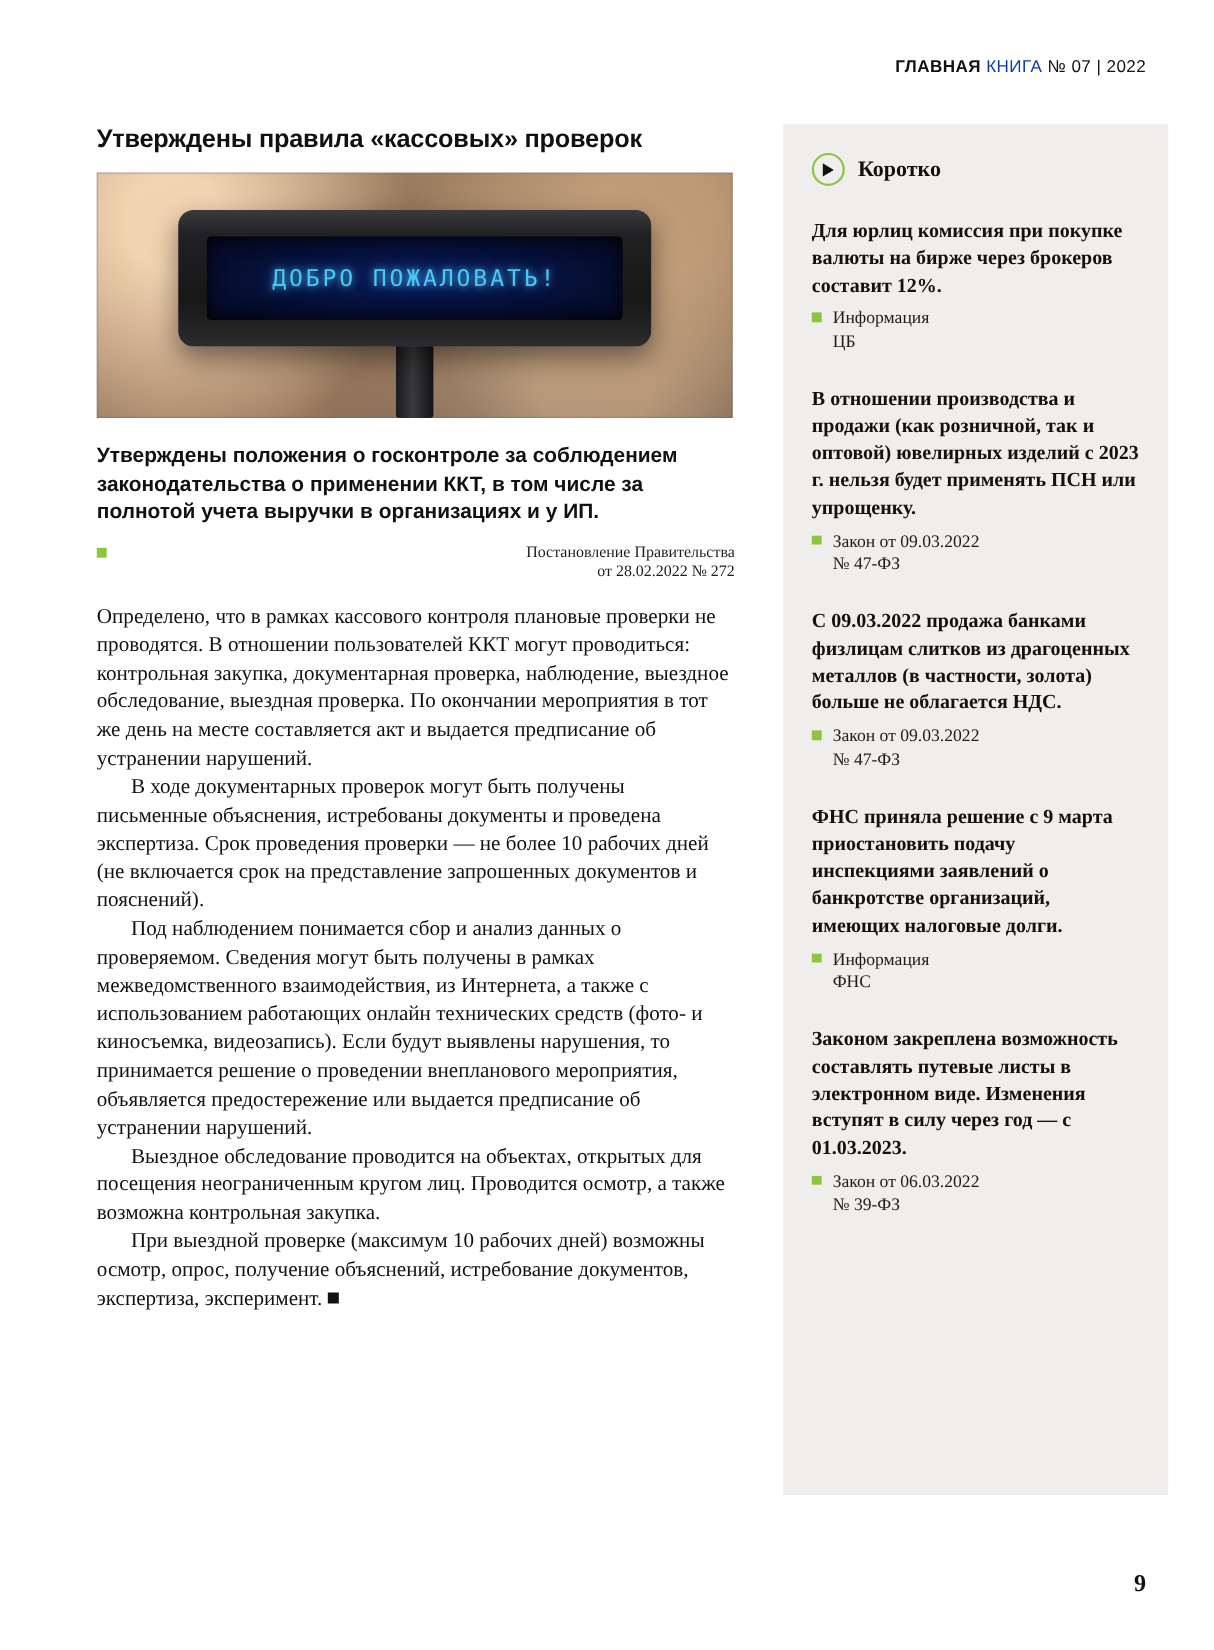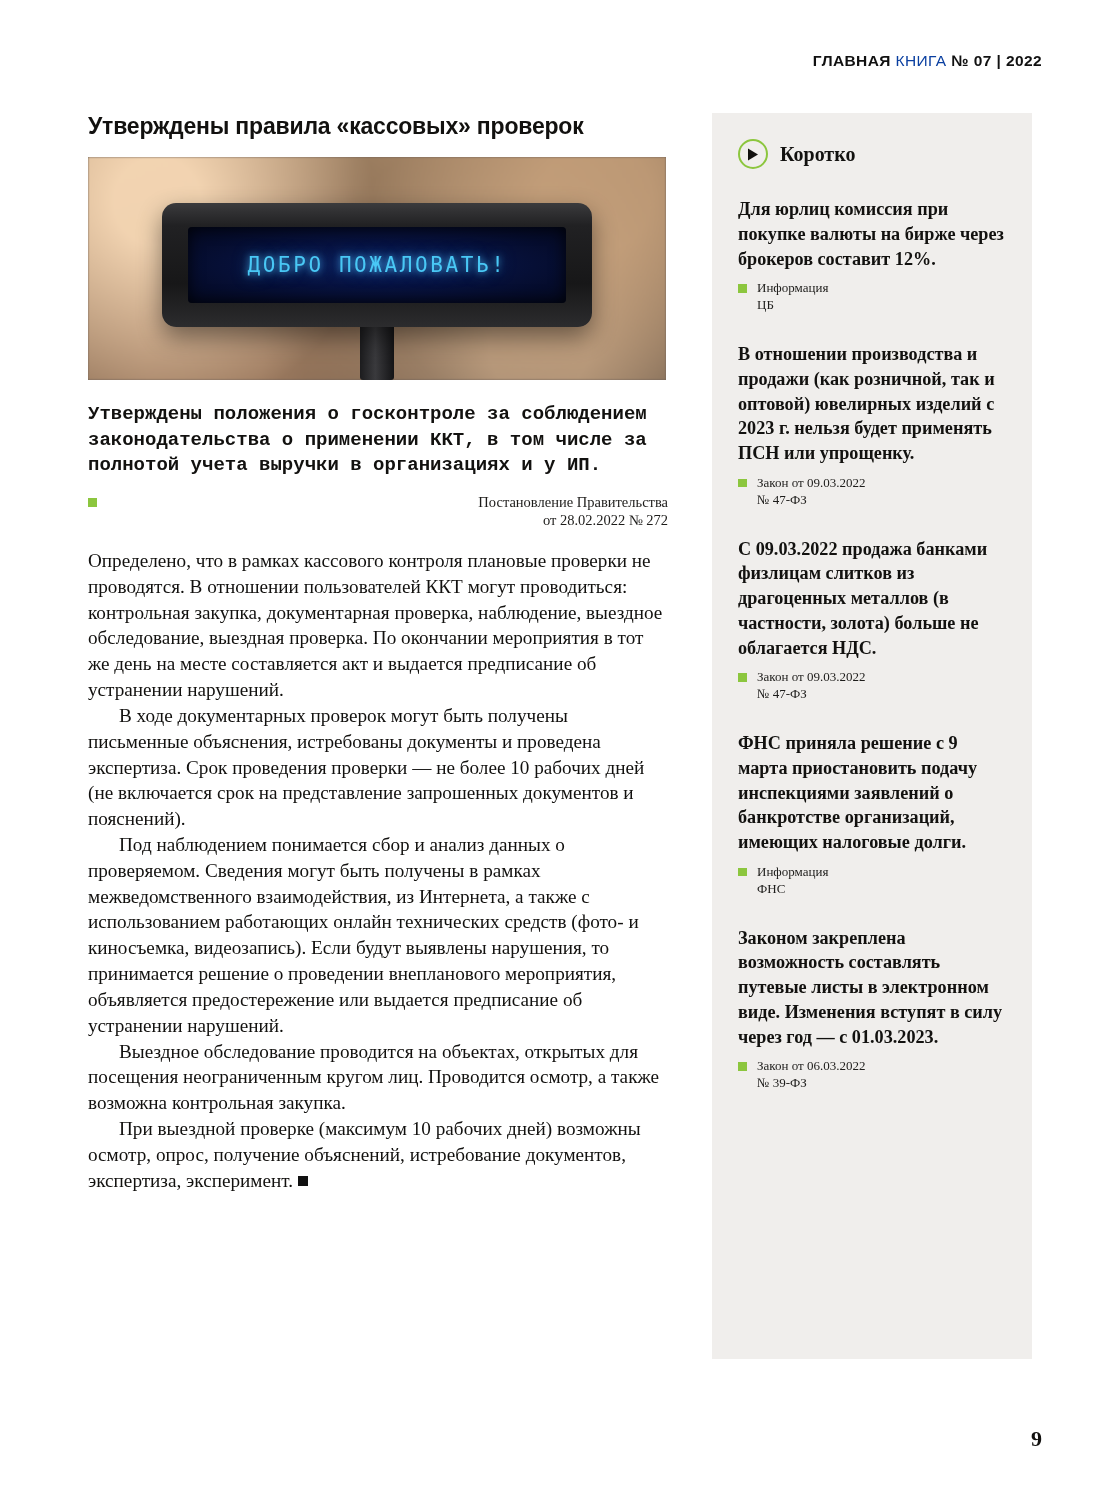--- a/index.html
+++ b/index.html
@@ -22,21 +22,21 @@
     top: 52px;
     right: 62px;
     font-family: "Liberation Sans", sans-serif;
     font-size: 15.5px;
     letter-spacing: .4px;
     color: #111;
     white-space: nowrap;
   }
   .page-header .brand-main { font-weight: 700; }
   .page-header .brand-accent { font-weight: 400; color: #0a3fa0; }
-  .page-header .issue { font-weight: 700; }
+  .page-header .issue { font-weight: 400; }
 
   
   .main-col {
     position: absolute;
     left: 88px;
     top: 113px;
     width: 580px;
   }
   .article-title {
     font-family: Liberation Sans, sans-serif;
@@ -74,21 +74,21 @@
     bottom: 0;
     width: 34px;
     height: 80px;
     background: linear-gradient(90deg, #1c1c1e 0%, #3a3a3d 45%, #141416 100%);
     border-radius: 3px;
   }
   .photo .device {
     position: absolute;
     left: 50%;
     transform: translateX(-50%);
-    top: 46px;
+    top: 34px;
     width: 430px;
     height: 124px;
     background: linear-gradient(180deg, #3b3b3d 0%, #212123 18%, #171718 65%, #2c2c2e 100%);
     border-radius: 14px;
     box-shadow: 0 10px 24px rgba(0,0,0,.45);
     text-align: right;
   }
   .photo .screen {
     position: absolute;
     left: 26px;
@@ -105,21 +105,21 @@
   .photo .screen-text {
     font-family: "DejaVu Sans Mono", monospace;
     color: #49c8f5;
     font-size: 21px;
     letter-spacing: 2.6px;
     text-shadow: 0 0 7px rgba(80,200,250,.9), 0 0 16px rgba(60,160,255,.6);
     white-space: nowrap;
   }
 
   .lead {
-    font-family: Liberation Mono, monospace;
+    font-family: Liberation Sans, sans-serif;
     font-weight: 700;
     font-size: 19px;
     line-height: 1.34;
     margin: 0 0 14px 0;
   }
 
   
   .source {
     position: relative;
     padding-left: 20px;
@@ -153,21 +153,21 @@
     background: #111;
     margin-left: 5px;
     vertical-align: 1px;
   }
 
   
   .sidebar {
     position: absolute;
     left: 712px;
     top: 113px;
-    width: 320px;
+    width: 350px;
     background: #f0eeec;
     padding: 26px 26px 30px 26px;
     box-sizing: border-box;
     min-height: 1246px;
   }
   .side-head {
     display: flex;
     align-items: center;
     gap: 12px;
     margin-bottom: 24px;
@@ -194,21 +194,21 @@
     font-family: "Liberation Serif", serif;
     font-weight: 700;
     font-size: 18.2px;
     line-height: 1.36;
     margin: 0 0 9px 0;
   }
   .side-src {
     position: relative;
     padding-left: 19px;
     font-family: "Liberation Serif", serif;
-    font-size: 13px;
+    font-size: 16px;
     line-height: 1.3;
     color: #1d1c1a;
   }
   .side-src .sq {
     position: absolute;
     left: 0;
     top: 4px;
     width: 8.5px;
     height: 8.5px;
     background: #8cc63e;

